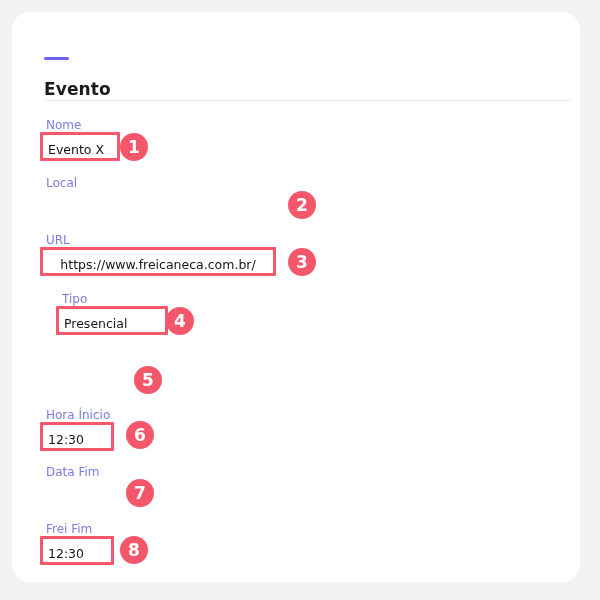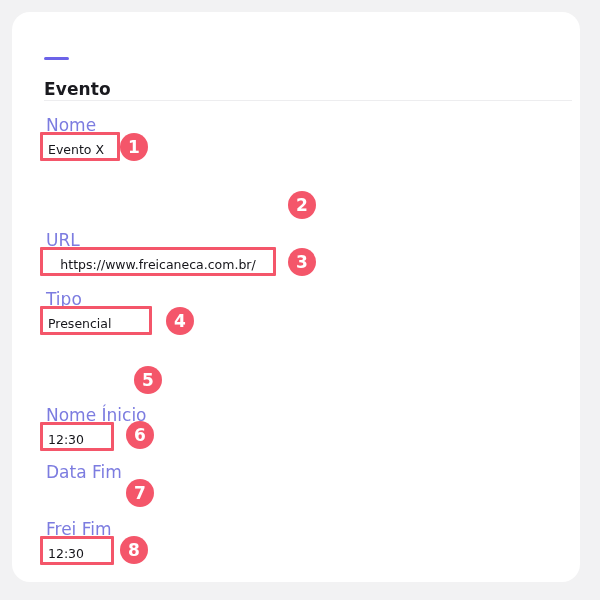--- a/index.html
+++ b/index.html
@@ -54,21 +54,21 @@
     background: #ededef;
   }
 
   
   .field {
     position: absolute;
     left: 32px;
   }
 
   .field-label {
-    font-size: 17px;
+    font-size: 12px;
     color: #7c7ce0;
     line-height: 14px;
     margin: 0 0 4px 2px;
     white-space: nowrap;
   }
 
   .input-wrap {
     position: relative;
     display: inline-block;
   }
@@ -125,45 +125,46 @@
   <div class="field" style="top:106px;">
     <div class="field-label">Nome</div>
     <div class="input-wrap">
       <input class="text-input" style="width: 72px;" type="text" value="Evento X">
       <div class="anno-box" style="left:-4px; top:-4px; width:80px; height:29px;"></div>
     </div>
   </div>
   <div class="badge" style="left:108px; top:121px;">1</div>
 
   <div class="field" style="top:164px;">
+    <div class="field-label">Local</div>
   </div>
   <div class="badge" style="left:276px; top:179px;">2</div>
 
   <div class="field" style="top:221px;">
     <div class="field-label">URL</div>
     <div class="input-wrap">
       <input class="text-input" style="width: 228px; text-align: center;" type="text" value="https://www.freicaneca.com.br/">
       <div class="anno-box" style="left:-4px; top:-4px; width:236px; height:29px;"></div>
     </div>
   </div>
   <div class="badge" style="left:276px; top:236px;">3</div>
 
-  <div class="field" style="top:280px;">
+  <div class="field" style="top:280px;margin-left:16px;">
     <div class="field-label">Tipo</div>
     <div class="input-wrap">
       <input class="text-input" style="width: 104px;" type="text" value="Presencial">
       <div class="anno-box" style="left:-4px; top:-4px; width:112px; height:29px;"></div>
     </div>
   </div>
   <div class="badge" style="left:154px; top:295px;">4</div>
 
   <div class="badge" style="left:122px; top:354px;">5</div>
 
   <div class="field" style="top:396px;">
-    <div class="field-label">Nome Ínicio</div>
+    <div class="field-label">Hora Ínicio</div>
     <div class="input-wrap">
       <input class="text-input" style="width: 66px;" type="text" value="12:30">
       <div class="anno-box" style="left:-4px; top:-4px; width:74px; height:29px;"></div>
     </div>
   </div>
   <div class="badge" style="left:114px; top:409px;">6</div>
 
   <div class="field" style="top:453px;">
     <div class="field-label">Data Fim</div>
   </div>

